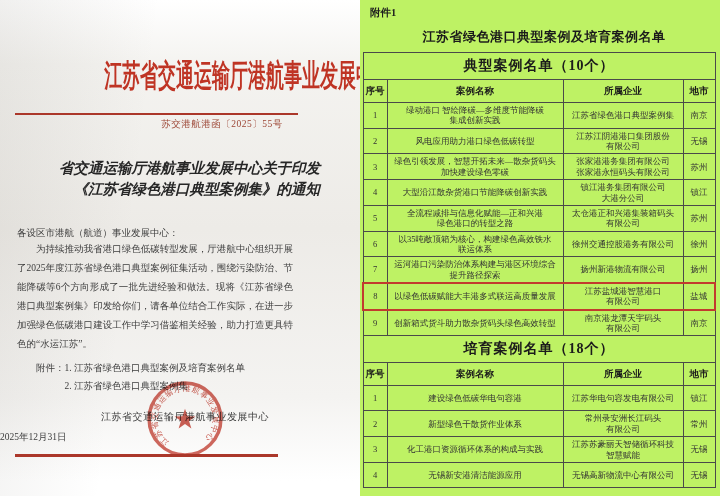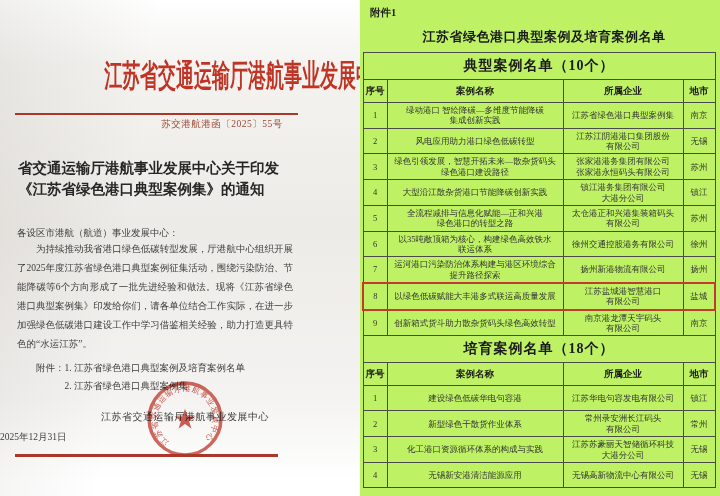--- a/index.html
+++ b/index.html
@@ -17,22 +17,22 @@
       linear-gradient(97deg, rgba(110,105,95,.10), rgba(110,105,95,0) 38%),
       linear-gradient(180deg,#ffffff 0%,#f4f3f0 13%,#edebe7 46%,#f4f3f1 80%,#ffffff 97%);
   }
   .letterhead{position:absolute;top:55px;left:0;width:360px;text-align:center;
     color:var(--letterhead-red,#bf3424);font-weight:bold;white-space:nowrap;}
   .letterhead .squeeze{display:inline-block;font-size:31px;transform:scaleX(.58);transform-origin:center;}
   .red-rule{position:absolute;top:113px;left:15px;width:283px;height:2px;
     background:var(--rule-red,#ab372a);}
   .doc-number{position:absolute;top:118px;left:72px;width:300px;text-align:center;
     font-size:9.5px;color:#9c4534;letter-spacing:.5px;}
-  .doc-title{position:absolute;top:158px;left:18px;width:302px;text-align:left;
-    font-size:14.5px;font-weight:bold;color:#262626;line-height:1.45;}
+  .doc-title{position:absolute;top:158px;left:18px;width:302px;text-align:right;
+    font-size:14.5px;font-weight:bold;color:#262626;line-height:1.45;font-style:italic;}
   .salutation{position:absolute;top:227px;left:17px;font-size:9.5px;color:#3c3c3c;}
   .body-para{position:absolute;top:240px;left:17px;width:276px;font-size:9.5px;color:#3c3c3c;
     line-height:19px;text-align:justify;text-indent:2em;}
   .attachments{position:absolute;top:359px;left:17px;font-size:9.5px;color:#3c3c3c;line-height:18px;}
   .attachments .l1{padding-left:2em;}
   .attachments .l2{padding-left:5em;}
   .signature{position:absolute;top:410px;left:0;width:370px;text-align:center;
     font-size:10px;color:#3c3c3c;letter-spacing:.5px;}
   .sig-date{position:absolute;top:431px;left:0;width:370px;text-align:left;
     font-size:9.5px;color:#3c3c3c;}
@@ -128,21 +128,21 @@
           <tr>
             <td class="cell">2</td>
             <td class="cell">风电应用助力港口绿色低碳转型</td>
             <td class="cell">江苏江阴港港口集团股份
 有限公司</td>
             <td class="cell">无锡</td>
           </tr>
           <tr>
             <td class="cell">3</td>
             <td class="cell">绿色引领发展，智慧开拓未来—散杂货码头
-绿色港口建设路径</td>
+加快建设绿色零碳</td>
             <td class="cell">张家港港务集团有限公司
 张家港永恒码头有限公司</td>
             <td class="cell">苏州</td>
           </tr>
           <tr>
             <td class="cell">4</td>
             <td class="cell">大型沿江散杂货港口节能降碳创新实践</td>
             <td class="cell">镇江港务集团有限公司
 大港分公司</td>
             <td class="cell">镇江</td>
@@ -204,21 +204,21 @@
             <td class="cell">2</td>
             <td class="cell">新型绿色干散货作业体系</td>
             <td class="cell">常州录安洲长江码头
 有限公司</td>
             <td class="cell">常州</td>
           </tr>
           <tr>
             <td class="cell">3</td>
             <td class="cell">化工港口资源循环体系的构成与实践</td>
             <td class="cell">江苏苏豪丽天智储循环科技
-大港分公司</td>
+智慧赋能</td>
             <td class="cell">无锡</td>
           </tr>
           <tr>
             <td class="cell">4</td>
             <td class="cell">无锡新安港清洁能源应用</td>
             <td class="cell">无锡高新物流中心有限公司</td>
             <td class="cell">无锡</td>
           </tr>
         </tbody>
       </table>

